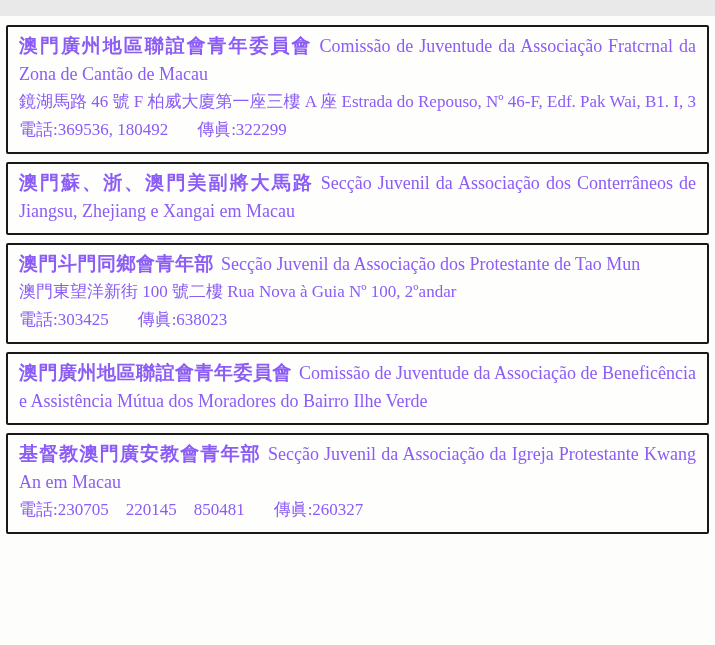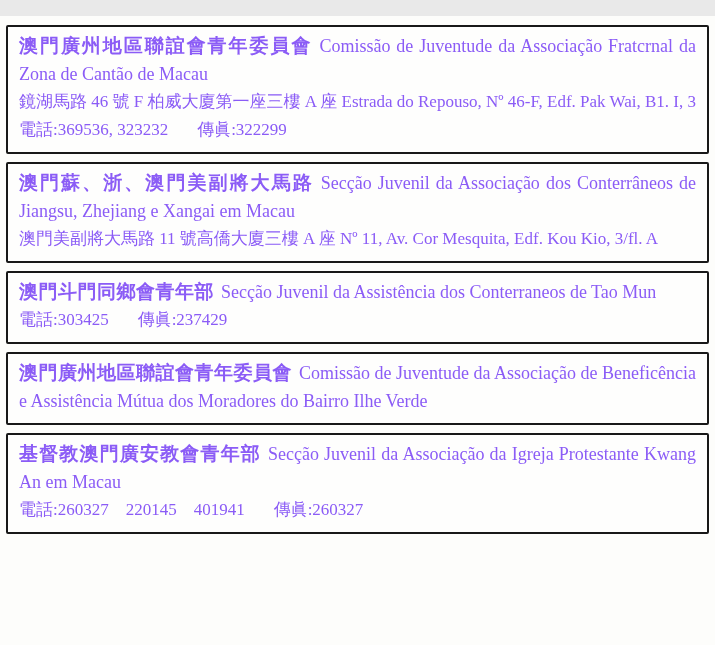--- a/index.html
+++ b/index.html
@@ -53,35 +53,35 @@
   .fax-group { margin-left: 1.7em; text-align: right; }
 </style>
 </head>
 <body>
 
 <div class="page">
 
   <section class="entry">
     <p class="title"><span class="zh">澳門廣州地區聯誼會青年委員會</span><span>Comissão de Juventude da Associação Fratcrnal da Zona de Cantão de Macau</span></p>
     <p class="addr">鏡湖馬路 46 號 F 柏威大廈第一座三樓 A 座 Estrada do Repouso, Nº 46-F,  Edf.  Pak Wai, B1.  I, 3ºandar A</p>
-    <p class="contacts"><span>電話:</span><span>369536, 323232</span><span class="fax-group">傳眞:</span><span>322299</span></p>
+    <p class="contacts"><span>電話:</span><span>369536, 180492</span><span class="fax-group">傳眞:</span><span>322299</span></p>
   </section>
 
   <section class="entry">
     <p class="title"><span class="zh">澳門蘇、浙、澳門美副將大馬路</span><span>Secção Juvenil da Associação dos Conterrâneos de Jiangsu, Zhejiang e Xangai em Macau</span></p>
-    <p class="addr">澳門美副將大馬路 11 號高僑大廈三樓 A 座 Nº 11, Av.  Cor Mesquita, Edf.  Kou Kio, 3/fl.  A</p>
   </section>
 
   <section class="entry">
-    <p class="title"><span class="zh">澳門斗門同鄉會青年部</span><span>Secção Juvenil da Assistência dos Conterraneos de Tao Mun</span></p>
-    <p class="contacts"><span>電話:</span><span>303425</span><span class="fax-group">傳眞:</span><span>237429</span></p>
+    <p class="title"><span class="zh">澳門斗門同鄉會青年部</span><span>Secção Juvenil da Associação dos Protestante de Tao Mun</span></p>
+    <p class="addr">澳門東望洋新街 100 號二樓 Rua Nova à Guia Nº 100, 2ºandar</p>
+    <p class="contacts"><span>電話:</span><span>303425</span><span class="fax-group">傳眞:</span><span>638023</span></p>
   </section>
 
   <section class="entry">
     <p class="title"><span class="zh">澳門廣州地區聯誼會青年委員會</span><span>Comissão de Juventude da Associação de Beneficência e Assistência Mútua dos Moradores do Bairro Ilhe Verde</span></p>
   </section>
 
   <section class="entry">
     <p class="title"><span class="zh">基督教澳門廣安教會青年部</span><span>Secção Juvenil da Associação da Igreja Protestante Kwang An em Macau</span></p>
-    <p class="contacts"><span>電話:</span><span>260327 220145 401941</span><span class="fax-group">傳眞:</span><span>260327</span></p>
+    <p class="contacts"><span>電話:</span><span>230705 220145 850481</span><span class="fax-group">傳眞:</span><span>260327</span></p>
   </section>
 
 </div>
 
 </body></html>

